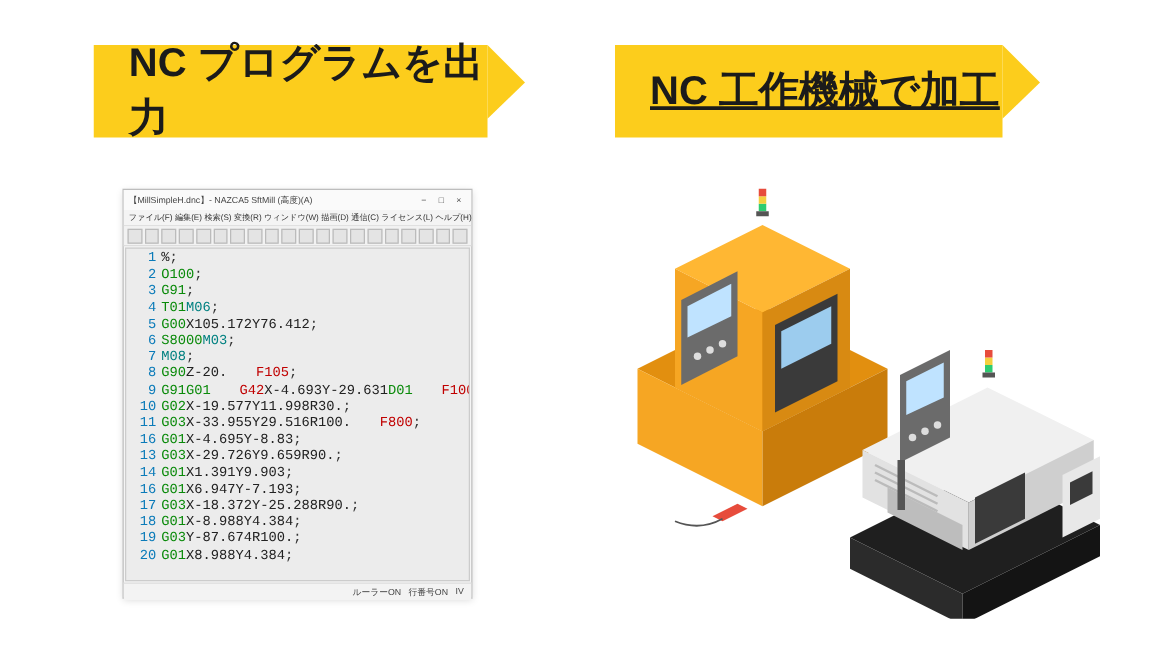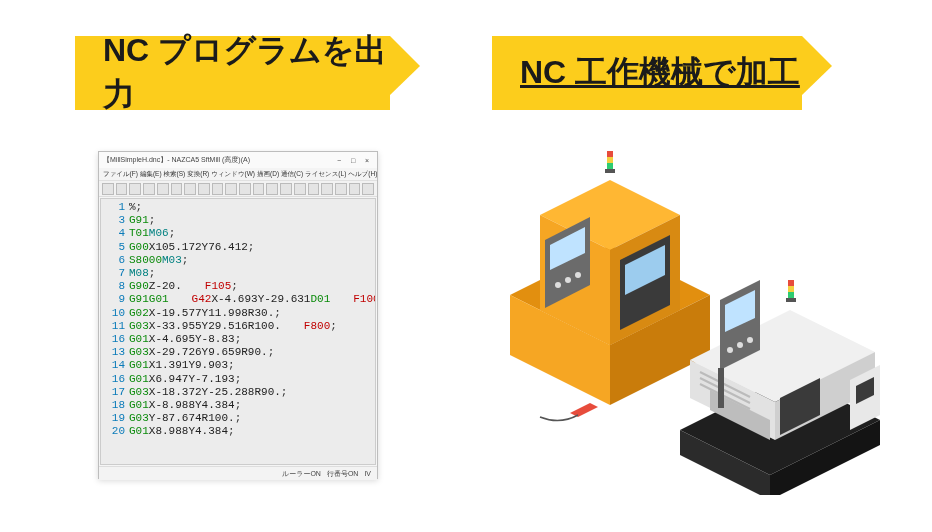--- a/index.html
+++ b/index.html
@@ -146,20 +146,21 @@
       <i></i>
       <i></i>
       <i></i>
       <i></i>
       <i></i>
       <i></i>
       <i></i>
     </div>
   <div class="code" id="code">
       <div class="row"><span class="ln">1</span><span class="coord">%</span><span class="semi">;</span></div>
+      <div class="row"><span class="ln">2</span><span class="gword">O100</span><span class="semi">;</span></div>
       <div class="row"><span class="ln">3</span><span class="gword">G91</span><span class="semi">;</span></div>
       <div class="row"><span class="ln">4</span><span class="gword">T01</span><span class="mword">M06</span><span class="semi">;</span></div>
       <div class="row"><span class="ln">5</span><span class="gword">G00</span><span class="coord">X105.172Y76.412</span><span class="semi">;</span></div>
       <div class="row"><span class="ln">6</span><span class="gword">S8000</span><span class="mword">M03</span><span class="semi">;</span></div>
       <div class="row"><span class="ln">7</span><span class="mword">M08</span><span class="semi">;</span></div>
       <div class="row"><span class="ln">8</span><span class="gword">G90</span><span class="coord">Z-20.</span><span class="fword">F105</span><span class="semi">;</span></div>
       <div class="row"><span class="ln">9</span><span class="gword">G91G01</span><span class="fword">G42</span><span class="coord">X-4.693Y-29.631</span><span class="gword">D01</span><span class="fword">F100</span><span class="semi">;</span></div>
       <div class="row"><span class="ln">10</span><span class="gword">G02</span><span class="coord">X-19.577Y11.998R30.</span><span class="semi">;</span></div>
       <div class="row"><span class="ln">11</span><span class="gword">G03</span><span class="coord">X-33.955Y29.516R100.</span><span class="fword">F800</span><span class="semi">;</span></div>
       <div class="row"><span class="ln">16</span><span class="gword">G01</span><span class="coord">X-4.695Y-8.83</span><span class="semi">;</span></div>

